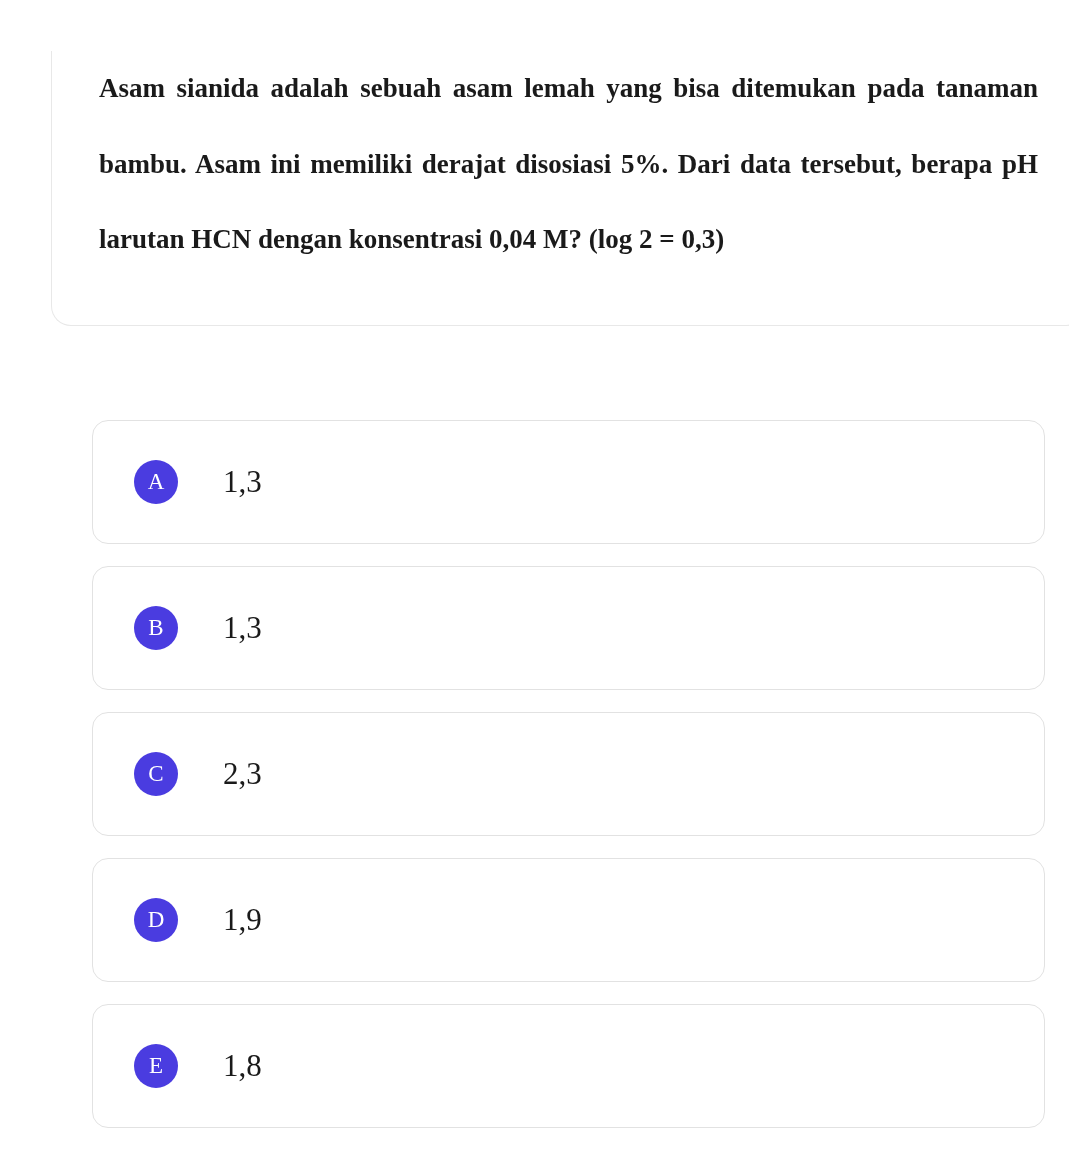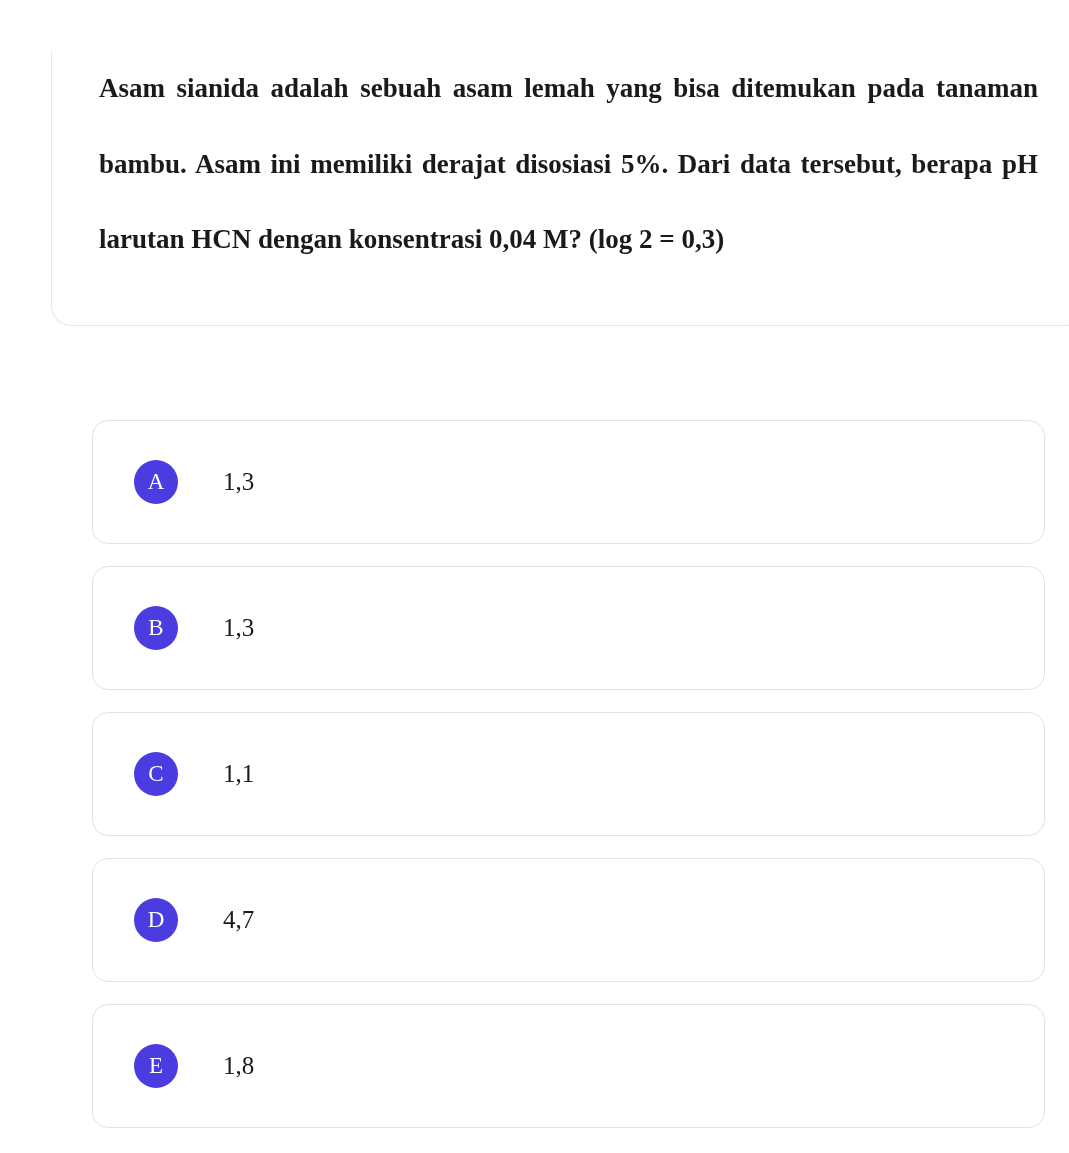--- a/index.html
+++ b/index.html
@@ -50,21 +50,21 @@
       background: #4a3ce0;
       color: #fff;
       display: flex;
       align-items: center;
       justify-content: center;
       font-size: 23px;
       font-weight: 500;
       margin-right: 28px;
     }
     .option-text {
-      font-size: 25px;
+      font-size: 31px;
       color: #1a1a1a;
       font-weight: 400;
     }
   </style>
 </head>
 <body>
 
 <div class="question-container">
   <p class="question-text">Asam sianida adalah sebuah asam lemah yang bisa ditemukan pada tanaman bambu. Asam ini memiliki derajat disosiasi 5%. Dari data tersebut, berapa pH larutan HCN dengan konsentrasi 0,04 M? (log 2 = 0,3)</p>
 </div>
@@ -73,23 +73,23 @@
   <div class="option">
     <div class="option-letter">A</div>
     <div class="option-text">1,3</div>
   </div>
   <div class="option">
     <div class="option-letter">B</div>
     <div class="option-text">1,3</div>
   </div>
   <div class="option">
     <div class="option-letter">C</div>
-    <div class="option-text">1,1</div>
+    <div class="option-text">2,3</div>
   </div>
   <div class="option">
     <div class="option-letter">D</div>
-    <div class="option-text">4,7</div>
+    <div class="option-text">1,9</div>
   </div>
   <div class="option">
     <div class="option-letter">E</div>
     <div class="option-text">1,8</div>
   </div>
 </div>
 
 </body></html>

